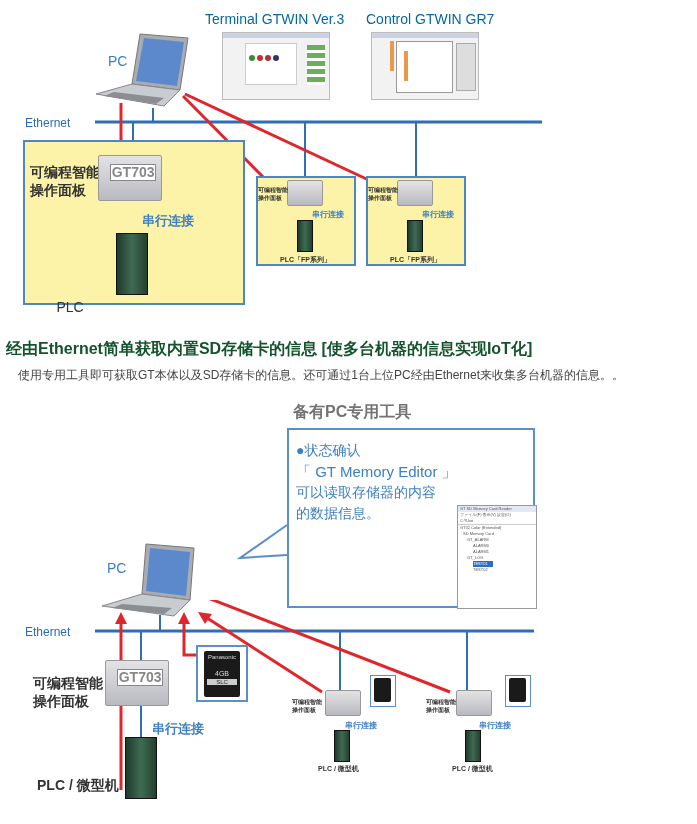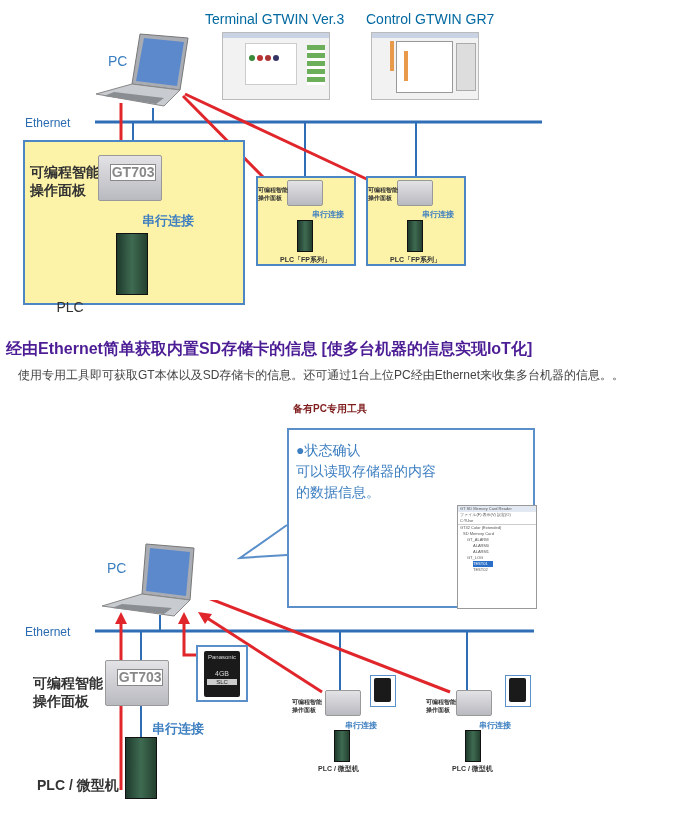--- a/index.html
+++ b/index.html
@@ -14,21 +14,21 @@
   .cn-small{font-size:6px;color:#333;line-height:8px;font-weight:bold;}
   .cn-serial-s{font-size:8px;color:#3d7fc0;font-weight:bold;}
   .plc-s{font-size:7px;color:#333;font-weight:bold;white-space:nowrap;}
   .hmi{background:linear-gradient(#e3e3e6,#b9bac0);border:1px solid #999;border-radius:2px;}
   .hmi .scr{position:absolute;left:18%;top:18%;right:8%;height:34%;background:#fff;border:1px solid #888;font-size:14px;font-weight:bold;color:#888;line-height:1;overflow:hidden;text-align:center;}
   .plc{background:linear-gradient(90deg,#1e3a2c,#3f6b52,#24402f);border:1px solid #111;}
   .screen-thumb{background:#f2f2f2;border:1px solid #bbb;}
   .sd{background:#1a1a1a;border-radius:2px;color:#ddd;font-size:6px;text-align:center;}
   .callout{border:2px solid #5b8fca;background:#fff;box-sizing:border-box;}
   .callout-text{font-size:14px;font-weight:normal;color:#3d7fc0;line-height:21px;}
-  .title{font-size:16px;font-weight:bold;color:#4c1d95;white-space:nowrap;}
+  .title{font-size:16px;font-weight:bold;color:#14532d;white-space:nowrap;}
   .subtitle{font-size:12px;color:#444;white-space:nowrap;}
 </style>
 </head>
 <body>
 
 <div>
 
   <div class="abs sw-title" style="left:205px;top:11px;">Terminal GTWIN Ver.3</div>
   <div class="abs screen-thumb" style="left:222px;top:32px;width:106px;height:66px;">
     <div style="position:absolute;left:0;top:0;right:0;height:5px;background:#c9d3e3;"></div>
@@ -109,28 +109,29 @@
     <div class="abs cn-serial-s" style="left:422px;top:209px;">串行连接</div>
     <div class="abs plc" style="left:407px;top:220px;width:14px;height:30px;"></div>
     <div class="abs plc-s" style="left:390px;top:255px;">PLC「FP系列」</div>
   </div>
 </div>
 
 <div class="abs title" style="left:6px;top:339px;">经由Ethernet简单获取内置SD存储卡的信息 [使多台机器的信息实现IoT化]</div>
 <div class="abs subtitle" style="left:18px;top:367px;">使用专用工具即可获取GT本体以及SD存储卡的信息。还可通过1台上位PC经由Ethernet来收集多台机器的信息。。</div>
 
 <div>
-  <div class="abs" style="left:293px;top:402px;font-size:10px;font-weight:bold;color:#7f1d1d;">备有PC专用工具</div>
+  <div class="abs" style="left:293px;top:402px;font-size:16px;font-weight:bold;color:#737373;">备有PC专用工具</div>
 
   <svg class="abs" style="left:0;top:420px;" width="300" height="160">
     <polyline points="287,105 240,138 287,135" fill="#fff" stroke="#5b8fca" stroke-width="2"></polyline>
   </svg>
   <div class="abs callout" style="left:287px;top:428px;width:248px;height:180px;"></div>
   <div class="abs callout-text" style="left:296px;top:440px;">
     <div>●状态确认</div>
+    <div style="font-size:15px">「 GT Memory Editor 」</div>
     <div>可以读取存储器的内容</div>
     <div>的数据信息。</div>
   </div>
 
   <div class="abs" style="left:457px;top:505px;width:78px;height:102px;background:#fff;border:1px solid #999;overflow:hidden;font-size:4px;color:#555;line-height:6px;">
     <div style="background:#e3e9f3;white-space:nowrap;padding-left:2px;">GT SD Memory Card Reader</div>
     <div style="white-space:nowrap;padding-left:2px;">ファイル(F)  表示(V)  設定(O)</div>
     <div style="white-space:nowrap;padding-left:2px;border-bottom:1px solid #ccc;">C:¥Use</div>
     <div style="padding-left:2px">GT32 Color (Extended)</div>
     <div style="padding-left:5px">SD Memory Card</div>

